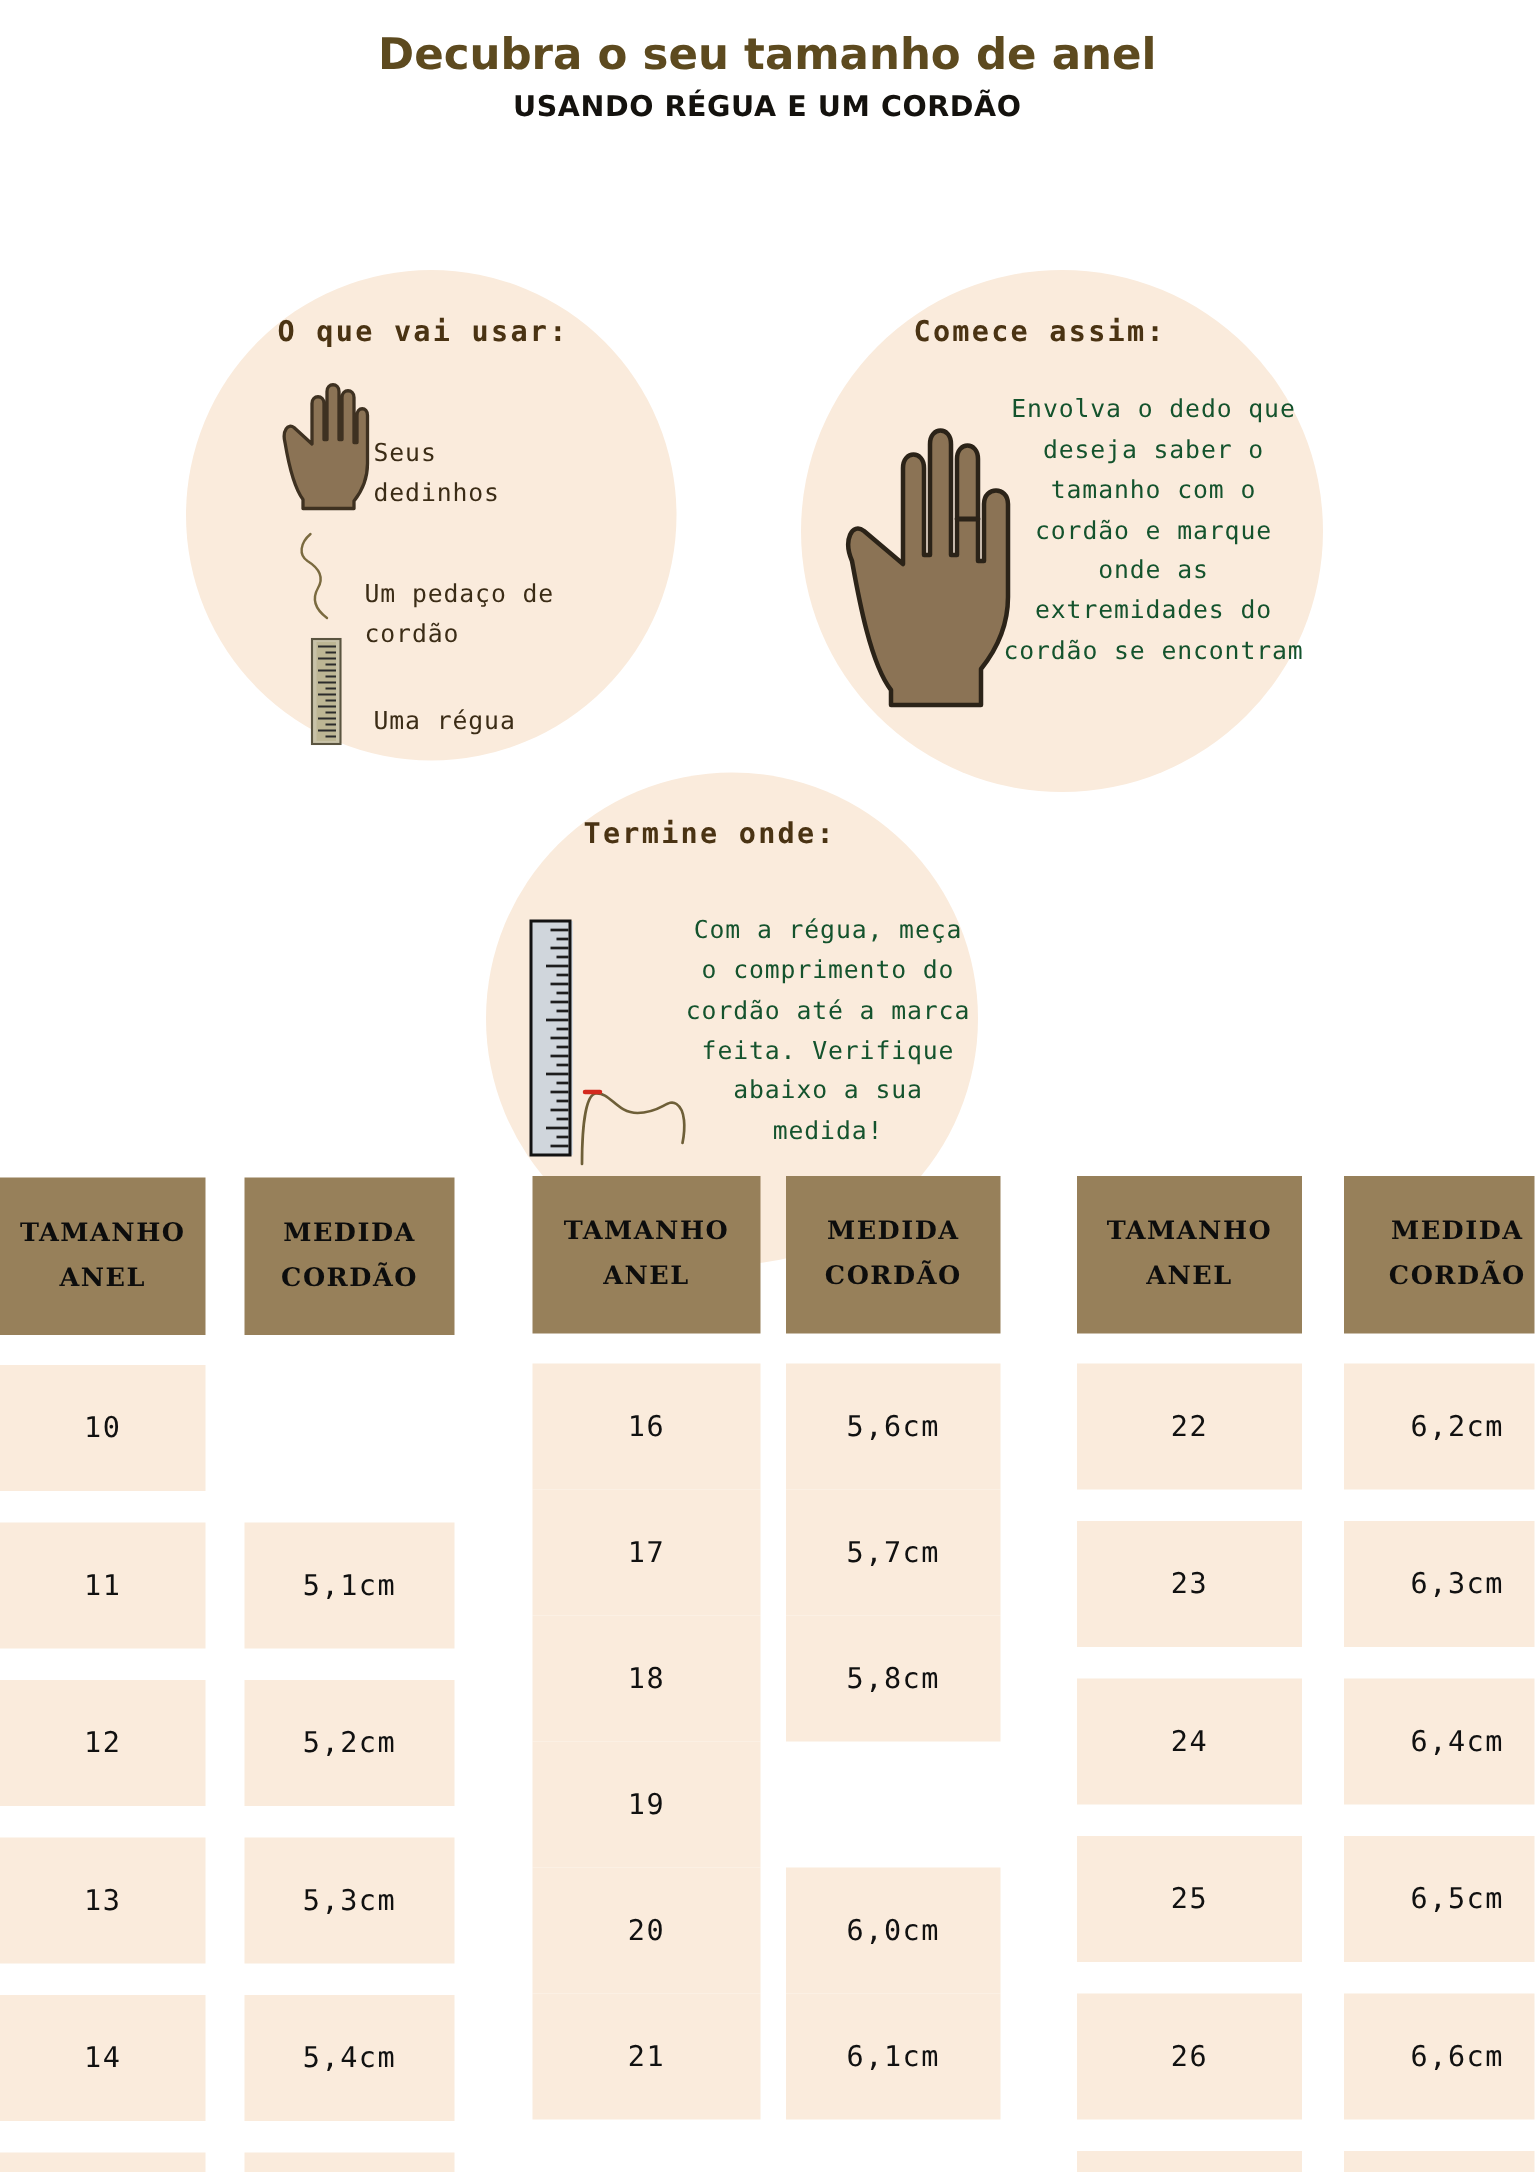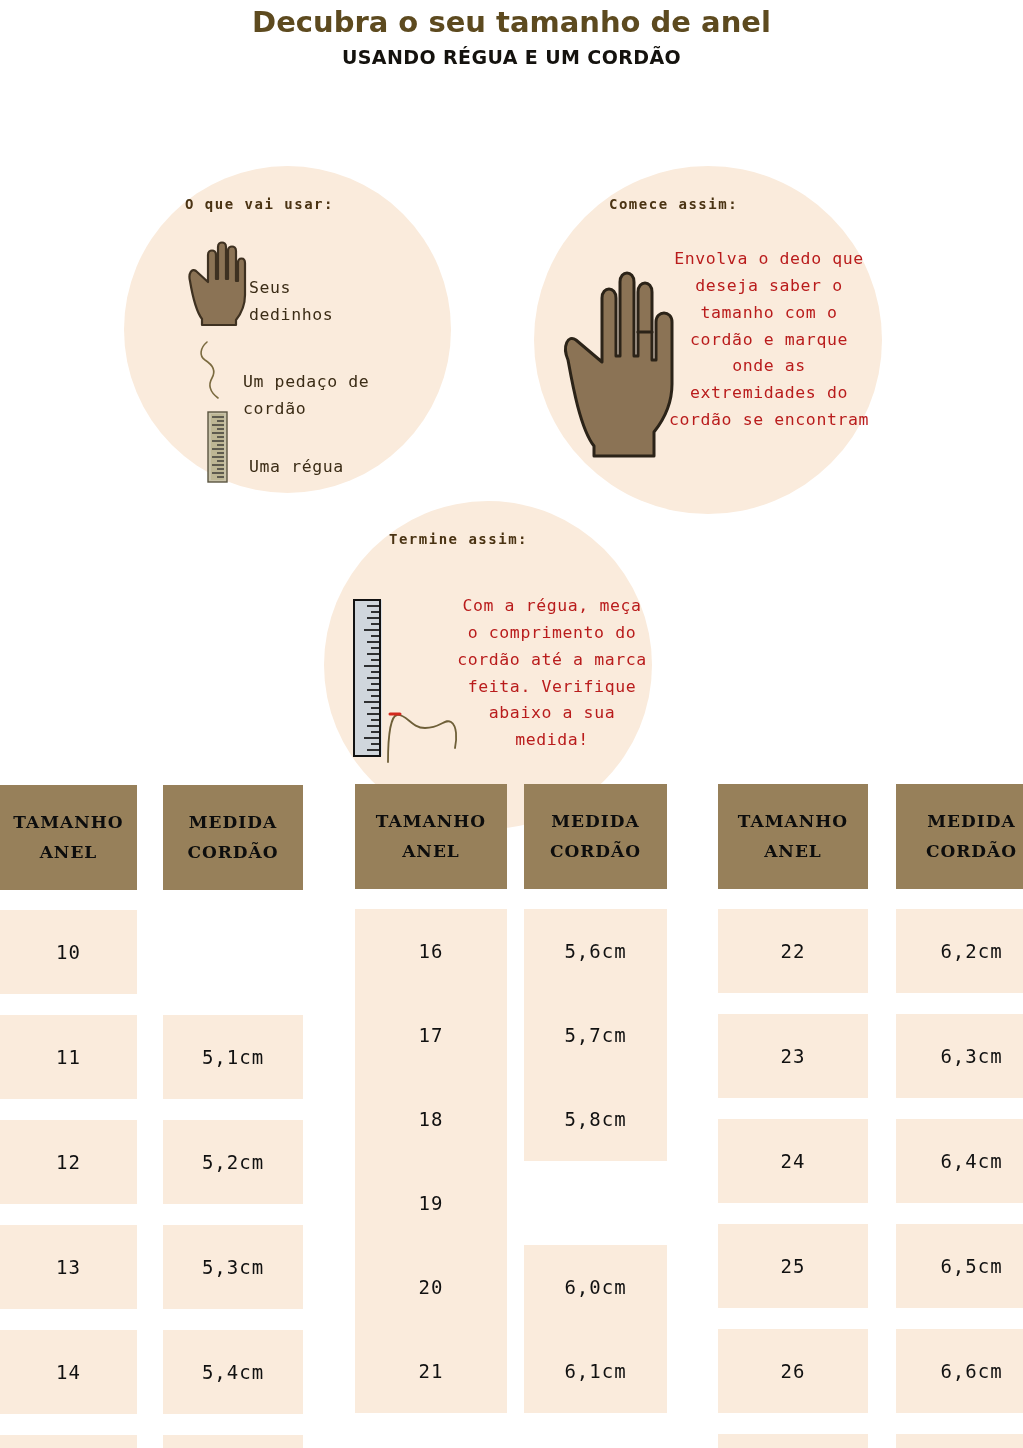--- a/index.html
+++ b/index.html
@@ -5,21 +5,21 @@
   html,body{margin:0;padding:0;}
   body{
     width:1023px;height:1448px;
     background:#ffffff;
     font-family:"DejaVu Sans Mono", monospace;
     overflow:hidden;
     position:relative;
   }
 
   
-  .header{ text-align:center; padding-top:6px; }
+  .header{ text-align:center; padding-top:20px; }
   .title{
     font-family:"DejaVu Sans", sans-serif;
     font-weight:bold;
     font-size:29px;
     color:#5D4A1F;
     letter-spacing:0px;
     line-height:1.15;
   }
   .subtitle{
     font-family:"DejaVu Sans", sans-serif;
@@ -42,34 +42,34 @@
   #circle-one{ left:124px; top:98px; width:327px; height:327px; }
   
   #circle-two{ left:534px; top:98px; width:348px; height:348px; }
   
   #circle-three{ left:324px; top:433px; width:328px; height:328px; }
 
   .circle-head{
     position:absolute;
     font-family:"DejaVu Sans Mono", monospace;
     font-weight:bold;
-    font-size:14px;
+    font-size:19px;
     color:#4A3313;
     letter-spacing:1.5px;
     white-space:nowrap;
   }
   #head-one{ left:185px; top:128px; }
   #head-two{ left:609px; top:128px; }
   #head-three{ left:389px; top:463px; }
 
   .body-text{
     position:absolute;
     font-family:"DejaVu Sans Mono", monospace;
     font-size:16.5px;
-    color:#b91c1c;
+    color:#14532d;
     line-height:1.62;
     letter-spacing:0.6px;
   }
 
   
   .item-label{
     position:absolute;
     font-family:"DejaVu Sans Mono", monospace;
     font-size:16.5px;
     color:#3b2c16;
@@ -243,21 +243,21 @@
                  C96 50 112 50 112 62 L112 124 C112 146 102 162 94 172 L94 196 L34 196 L34 186
                  C20 168 12 122 8 100 Z"></path>
       </g>
       <line x1="78" y1="72" x2="92" y2="72" stroke="#2b2318" stroke-width="3.2" stroke-linecap="round"></line>
     </svg>
   </span>
 
   <div class="body-text" id="text-two">Envolva o dedo que deseja saber o tamanho com o cordão e marque onde as extremidades do cordão se encontram</div>
 
   <div class="circle" id="circle-three"></div>
-  <div class="circle-head" id="head-three">Termine assim:</div>
+  <div class="circle-head" id="head-three">Termine onde:</div>
 
   <span class="icon-abs" id="ruler-big">
     <svg width="36" height="160" viewBox="0 0 36 160">
       <rect x="6" y="2" width="24" height="156" fill="#DDE1E6"></rect>
       <rect x="2" y="2" width="26" height="156" fill="#D0D6DC" stroke="#121212" stroke-width="2"></rect>
       <g stroke="#1d1d1d" stroke-width="1.8">
         <line x1="15" y1="8" x2="27" y2="8"></line>
         <line x1="19" y1="14" x2="27" y2="14"></line>
         <line x1="15" y1="20" x2="27" y2="20"></line>
         <line x1="19" y1="26" x2="27" y2="26"></line>

